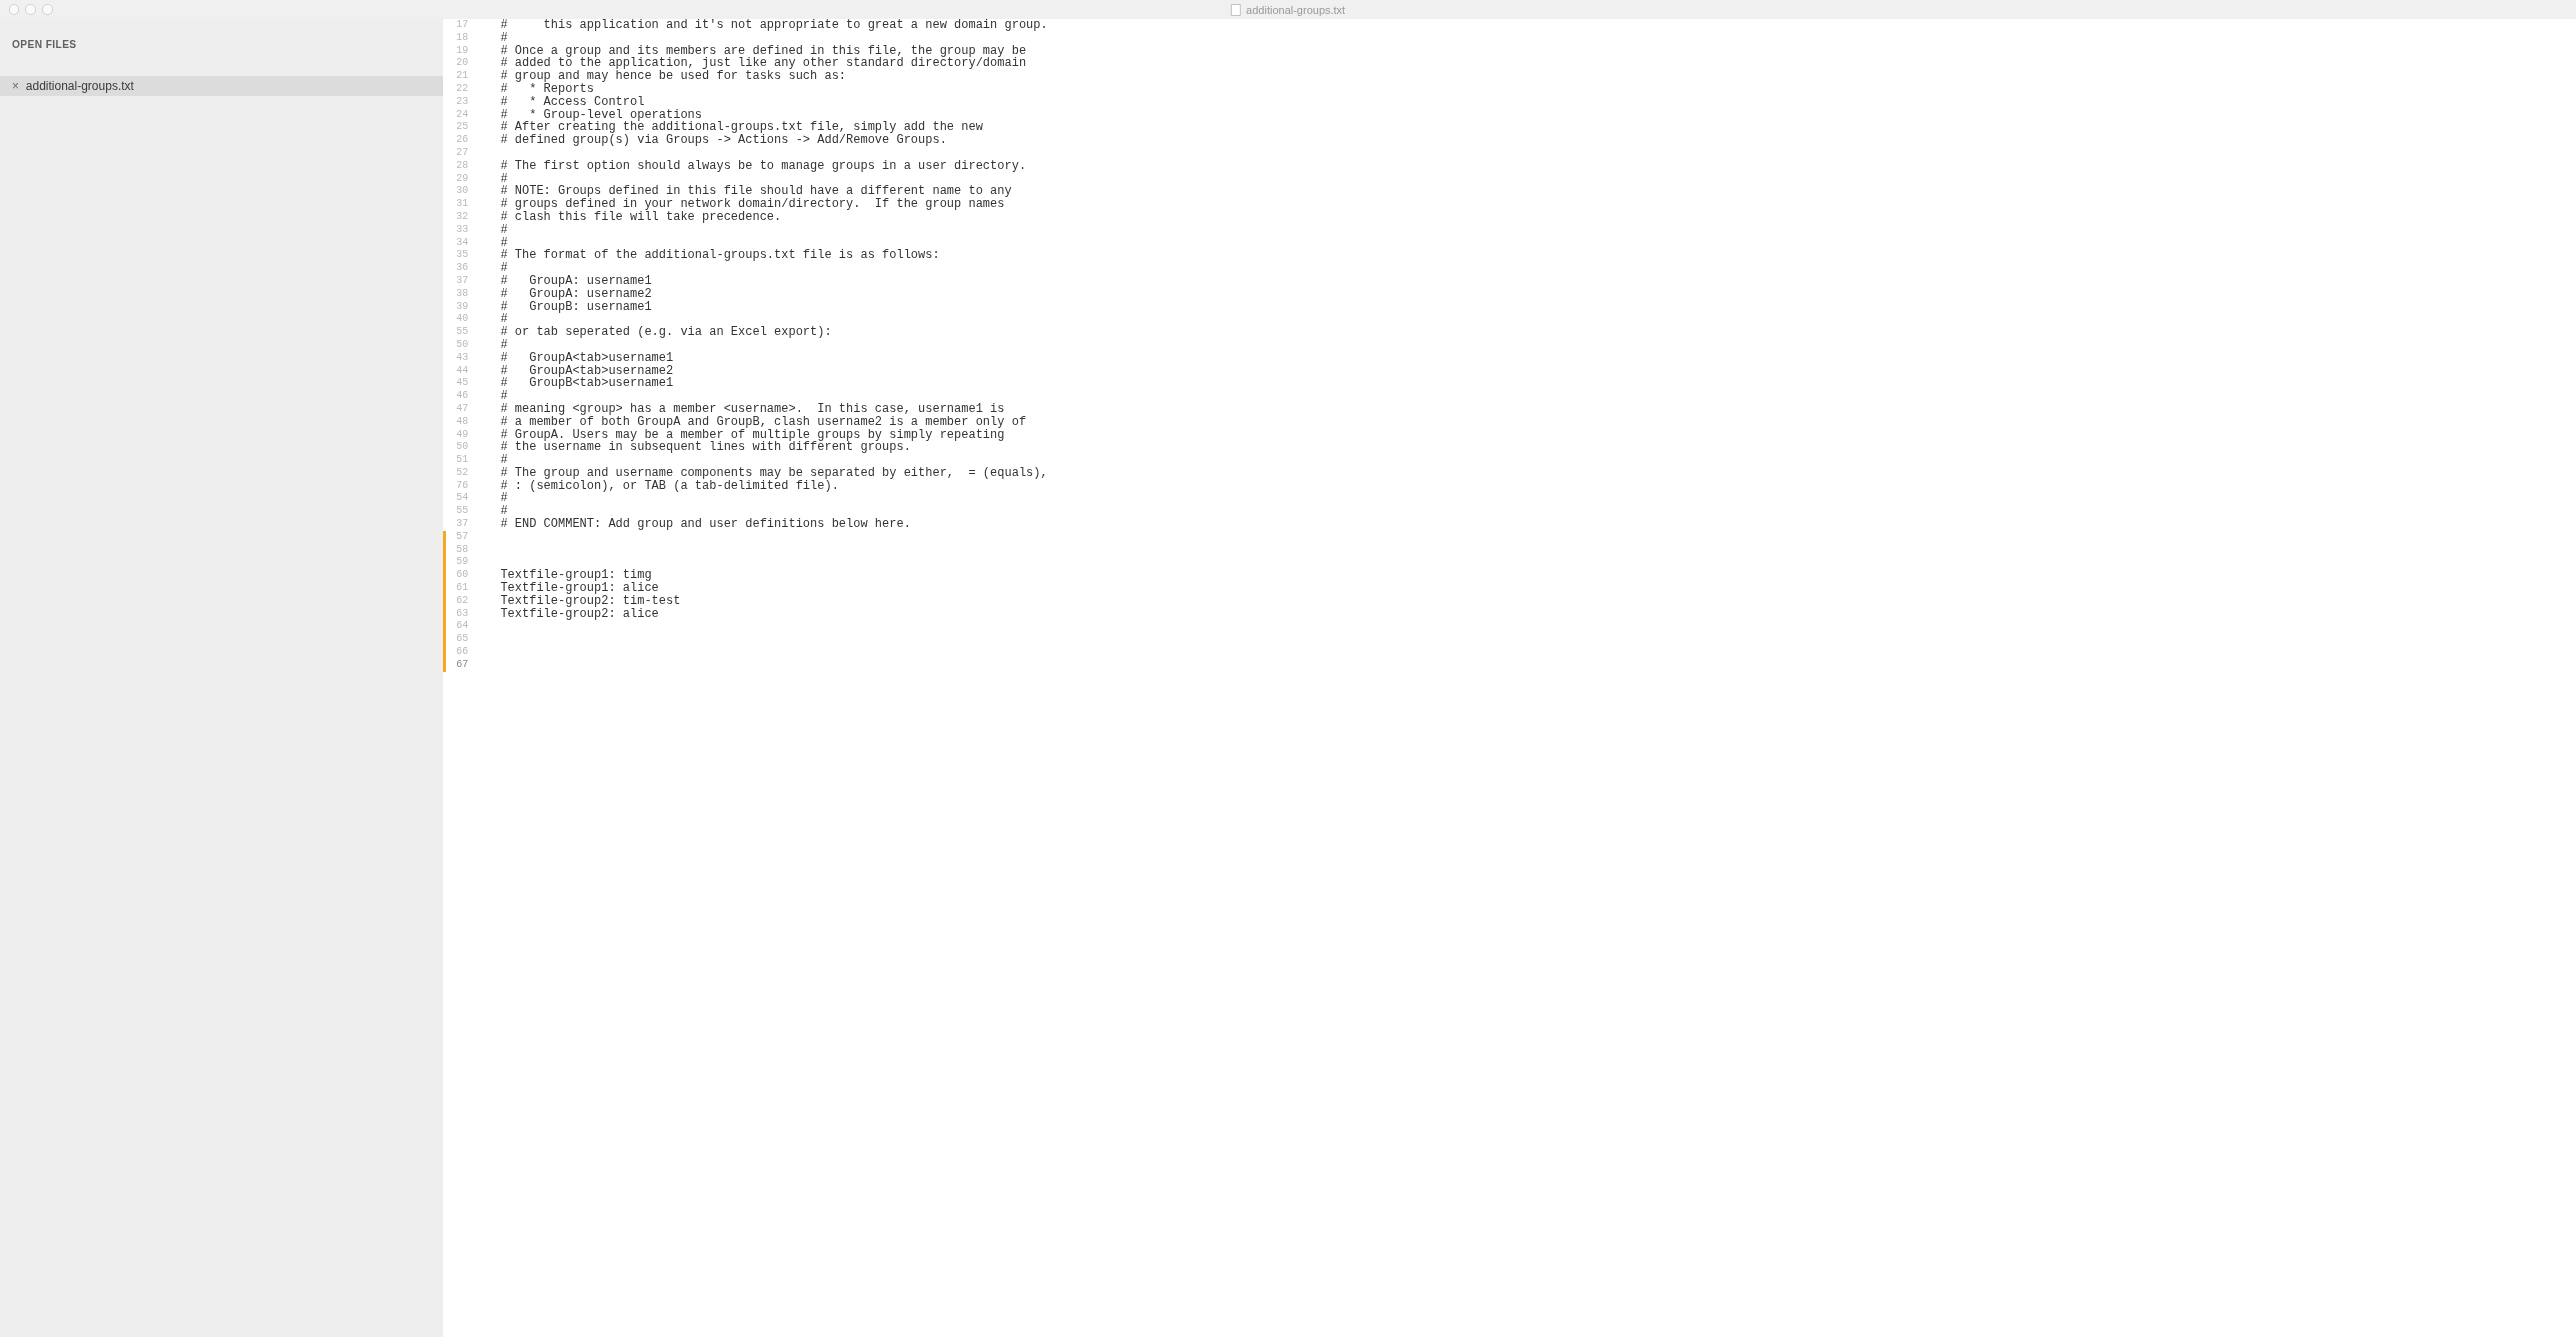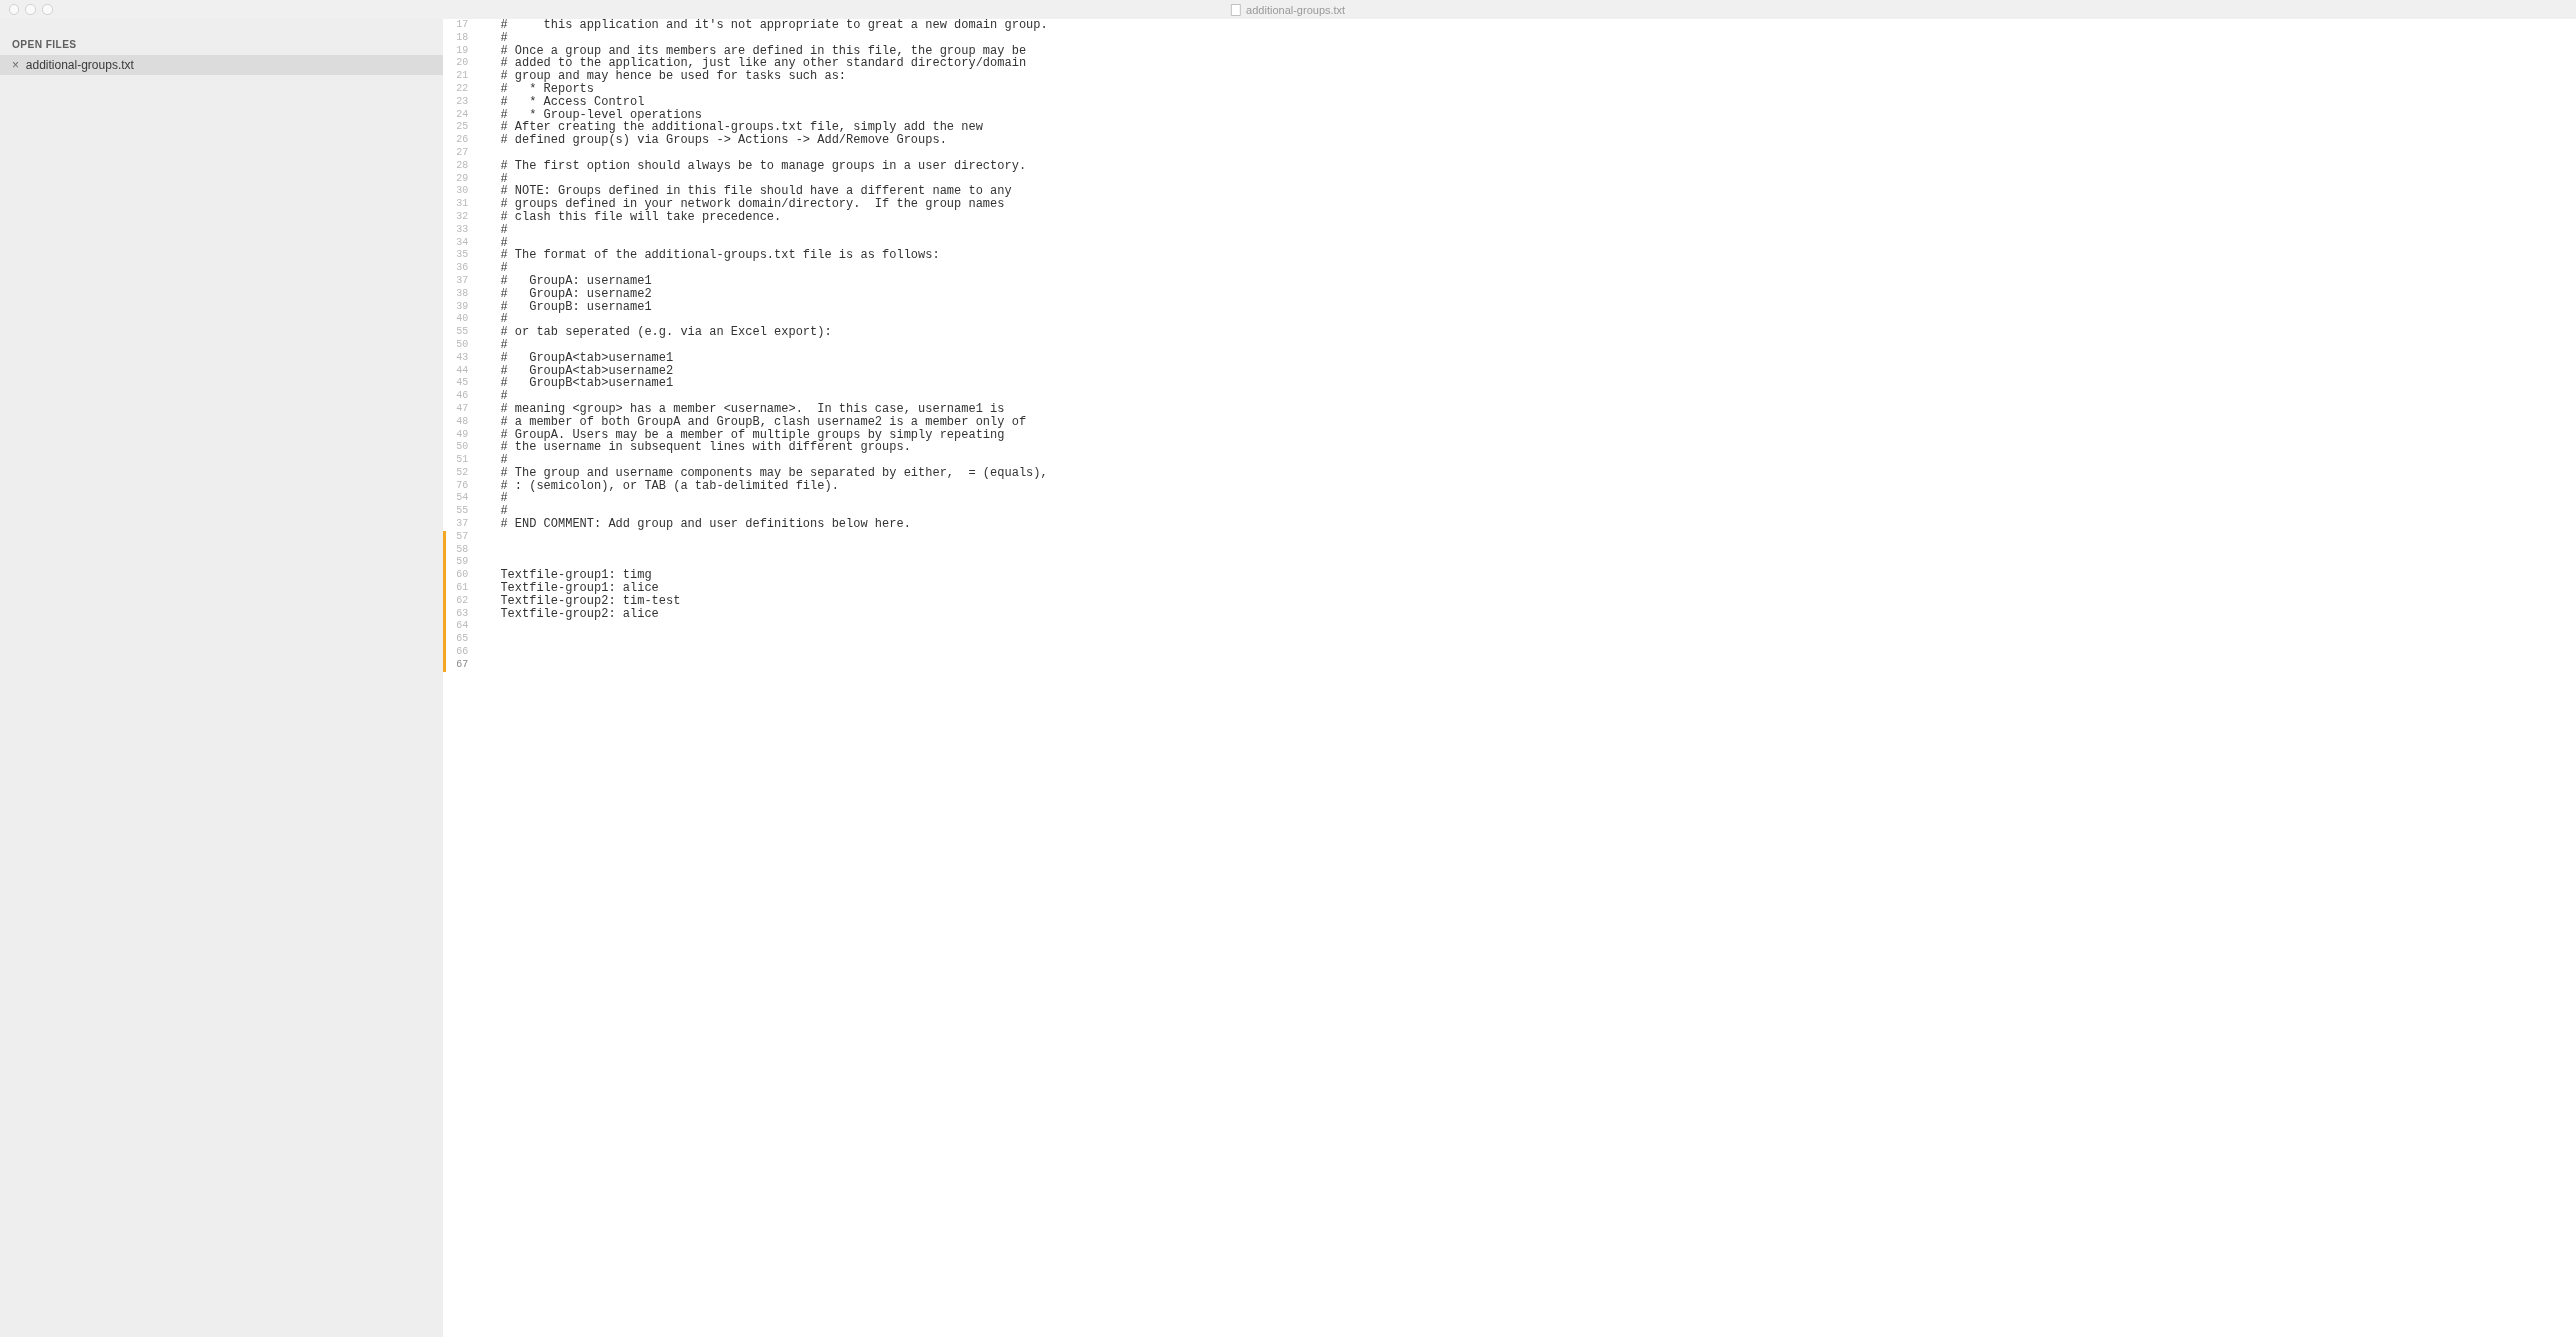--- a/index.html
+++ b/index.html
@@ -7,21 +7,21 @@
     body { display: flex; flex-direction: column; background: #f0f0f0; }
 
     .titlebar { height: 19px; display: flex; align-items: center; position: relative; }
     .traffic-lights { display: flex; gap: 6.8px; padding-left: 8.5px; }
     .tl { width: 10.2px; height: 10.2px; border-radius: 50%; border: 0.9px solid #d1d1d1; background: #fafafa; }
     .title-center { position: absolute; left: 50%; transform: translateX(-50%); display: flex; align-items: center; gap: 5.1px; color: #9a9a9a; font-size: 11px; font-weight: 500; }
     .doc-icon { width: 10.2px; height: 12px; border: 0.9px solid #c0c0c0; border-radius: 0.9px; background: #fff; display: inline-block; }
 
     .main { flex: 1; display: flex; min-height: 0; }
 
-    .sidebar { width: 443px; background: #eeeeee; display: flex; flex-direction: column; }
+    .sidebar { width: 443px; background: #eeeeee; display: flex; flex-direction: column; gap: 21px; }
     .open-files-header { font-size: 10.2px; font-weight: 700; letter-spacing: 0.4px; color: #5f5f5f; padding: 20.4px 12px 5.1px 12px; }
     .file-item { display: flex; align-items: center; gap: 6.8px; background: #dcdcdc; padding: 2.6px 12px; font-size: 12px; color: #3a3a3a; cursor: pointer; }
     .close-x { font-size: 12px; color: #6b6b6b; line-height: 1; }
 
     .editor { flex: 1; display: flex; background: #ffffff; overflow: auto; font-family: "Menlo", "Monaco", "Courier New", monospace; font-size: 12px; line-height: 12.8px; position: relative; }
     .editor-inner { display: flex; }
     .gutter { display: flex; flex-direction: column; }
     .linerow { display: flex; height: 12.8px; }
     .mark { width: 3.4px; height: 12.8px; }
     .mark.mod { background: #f5a623; }

